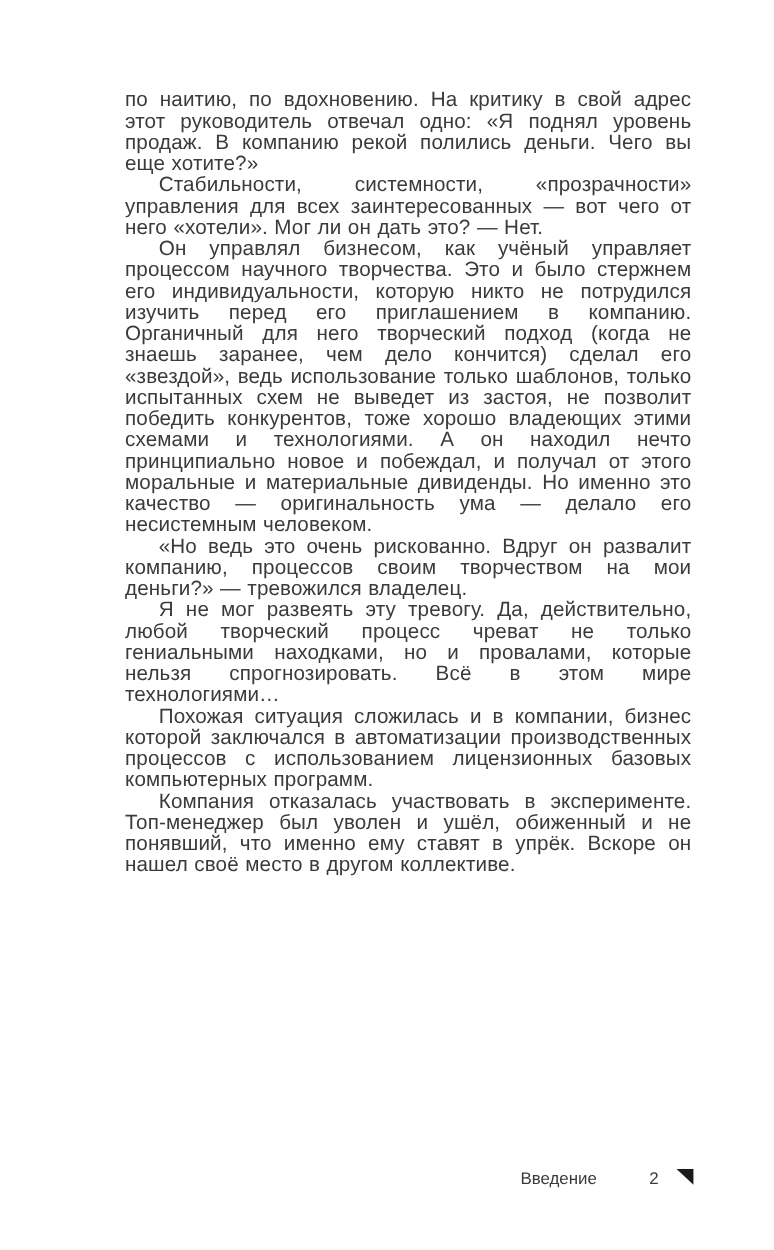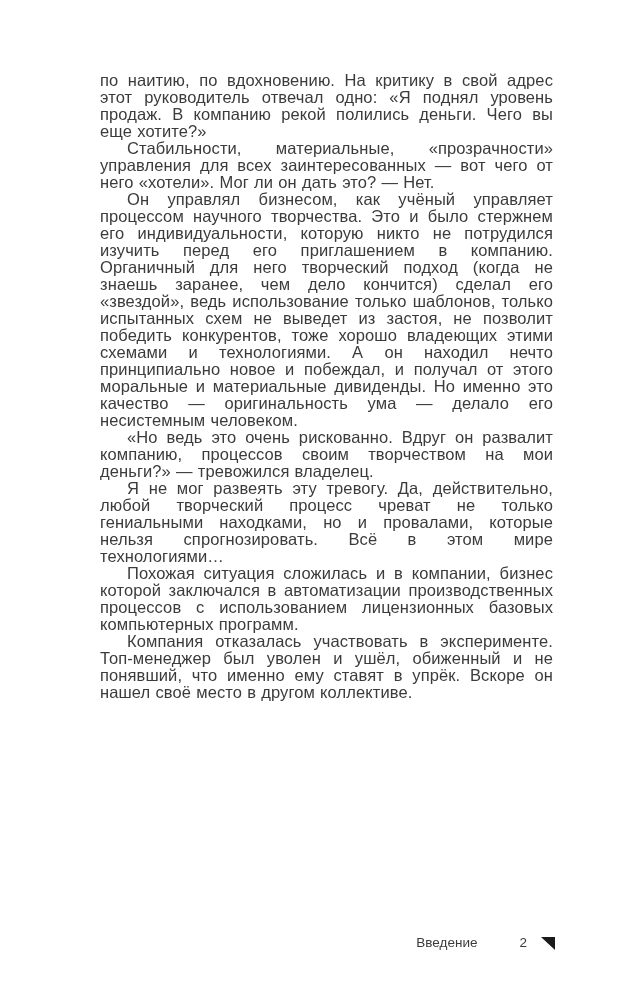--- a/index.html
+++ b/index.html
@@ -37,21 +37,21 @@
     text-indent: 27px;
   }
   .text-block p.no-indent {
     text-indent: 0;
   }
   .footer {
     position: absolute;
     right: 64px;
     bottom: 50px;
     display: flex;
-    align-items: flex-end;
+    align-items: flex-start;
     font-size: 13.5px;
     color: #3b3b3b;
   }
   .footer .section {
     margin-right: 42px;
   }
   .footer .pagenum {
     margin-right: 14px;
   }
   .footer .marker {
@@ -62,21 +62,21 @@
     clip-path: polygon(0 0, 100% 0, 100% 100%);
   }
 </style>
 </head>
 <body>
 
 <div class="page">
 
   <div class="text-block">
     <p class="no-indent">по наитию, по вдохновению. На критику в свой адрес этот руководитель отвечал одно: «Я поднял уровень продаж. В компанию рекой полились деньги. Чего вы еще хотите?»</p>
-    <p>Стабильности, материальные, «прозрачности» управления для всех заинтересованных — вот чего от него «хотели». Мог ли он дать это? — Нет.</p>
+    <p>Стабильности, системности, «прозрачности» управления для всех заинтересованных — вот чего от него «хотели». Мог ли он дать это? — Нет.</p>
     <p>Он управлял бизнесом, как учёный управляет процессом научного творчества. Это и было стержнем его индивидуальности, которую никто не потрудился изучить перед его приглашением в компанию. Органичный для него творческий подход (когда не знаешь заранее, чем дело кончится) сделал его «звездой», ведь использование только шаблонов, только испытанных схем не выведет из застоя, не позволит победить конкурентов, тоже хорошо владеющих этими схемами и технологиями. А он находил нечто принципиально новое и побеждал, и получал от этого моральные и материальные дивиденды. Но именно это качество — оригинальность ума — делало его несистемным человеком.</p>
     <p>«Но ведь это очень рискованно. Вдруг он развалит компанию, процессов своим творчеством на мои деньги?» — тревожился владелец.</p>
     <p>Я не мог развеять эту тревогу. Да, действительно, любой творческий процесс чреват не только гениальными находками, но и провалами, которые нельзя спрогнозировать. Всё в этом мире технологиями…</p>
     <p>Похожая ситуация сложилась и в компании, бизнес которой заключался в автоматизации производственных процессов с использованием лицензионных базовых компьютерных программ.</p>
     <p>Компания отказалась участвовать в эксперименте. Топ-менеджер был уволен и ушёл, обиженный и не понявший, что именно ему ставят в упрёк. Вскоре он нашел своё место в другом коллективе.</p>
   </div>
 
   <div class="footer">
     <span class="section">Введение</span>
     <span class="pagenum">2</span>

